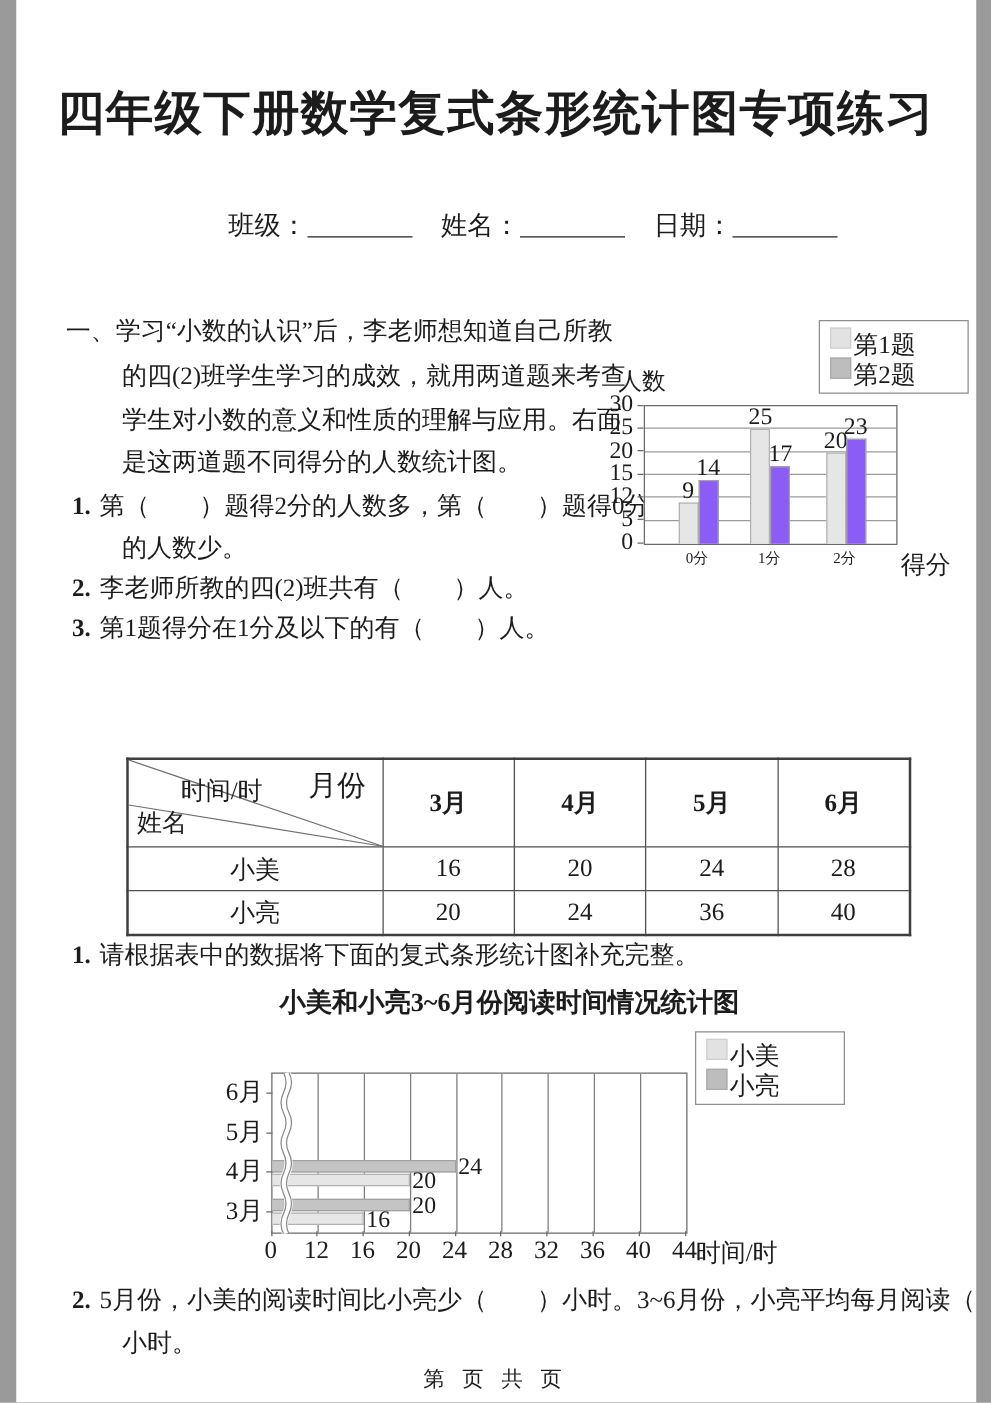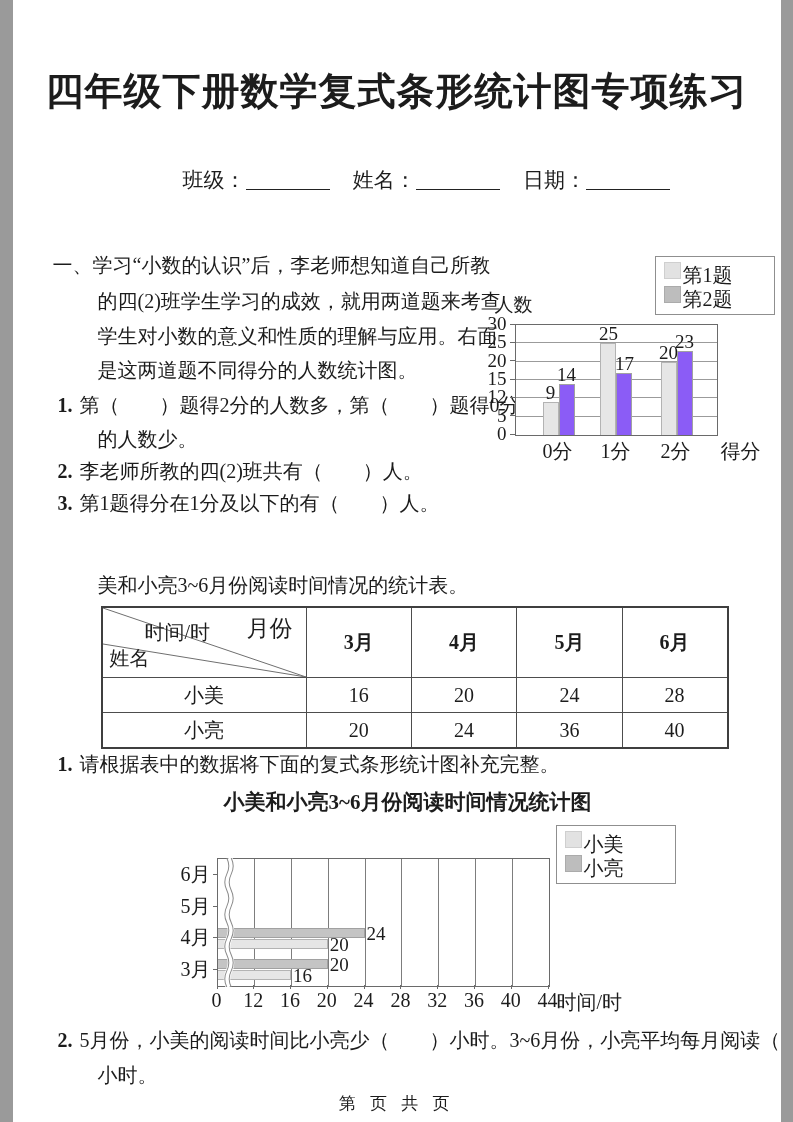--- a/index.html
+++ b/index.html
@@ -46,21 +46,21 @@
   .c1-ytick{position:absolute; right:5px; font-size:19px; line-height:18px; text-align:right;}
   .c1-ymark{position:absolute; left:27px; width:5px; height:1px; background:#6a6a6a;}
   .c1-bar{position:absolute; bottom:0; width:16px; box-sizing:border-box;}
   .c1-bar.s1{background:#e6e6e6; border:1px solid #b3b3b3; border-bottom:none;}
   .c1-bar.s2{background:#8b5cf6; border:1px solid #a1a1a1; border-bottom:none;}
   .c1-val{
     position:absolute; bottom:100%; left:50%; transform:translateX(-50%);
     font-size:19px; line-height:18px; margin-bottom:1px; white-space:nowrap; color:#1c1c1c;
   }
   .c1-xticks{position:absolute; left:32px; top:190px; width:201px; height:26px;}
-  .c1-xtick{position:absolute; top:0; transform:translateX(-50%); font-size:20px; white-space:nowrap;}
+  .c1-xtick{position:absolute; top:0; transform:translateX(-50%); font-size:12px; white-space:nowrap;}
   .c1-xaxis-label{position:absolute; left:calc(100% + 5px); top:0; font-size:20px; white-space:nowrap;}
   
   .stat-table{
     position:absolute; left:88px; top:606px; width:628px;
     border-collapse:collapse; table-layout:fixed;
     font-size:20px; text-align:center;
   }
   .stat-table td{border:1px solid #4d4d4d; padding:0;}
   .stat-table{border:2px solid #3f3f3f;}
   .corner-cell{position:relative; height:69px;}
@@ -182,21 +182,20 @@
         </div>
       </div>
     <div class="c1-xticks">
       <div class="c1-xaxis-label">得分</div>
     <div class="c1-xtick" style="left: 21.4%;">0分</div>
         <div class="c1-xtick" style="left: 50.2%;">1分</div>
         <div class="c1-xtick" style="left: 80.1%;">2分</div>
       </div>
   </div>
 
-  <div class="tline i1" style="top:573px">美和小亮3~6月份阅读时间情况的统计表。</div>
 
   <table class="stat-table">
     <tbody>
         <tr>
       <td class="corner-cell" style="width:203px">
         <svg class="corner-svg" viewBox="0 0 203 69" preserveAspectRatio="none">
           <line x1="0" y1="0" x2="203" y2="69" stroke="#6f6f6f" stroke-width="1"></line>
           <line x1="0" y1="36" x2="203" y2="69" stroke="#6f6f6f" stroke-width="1"></line>
         </svg>
         <span class="corner-month">月份</span>

